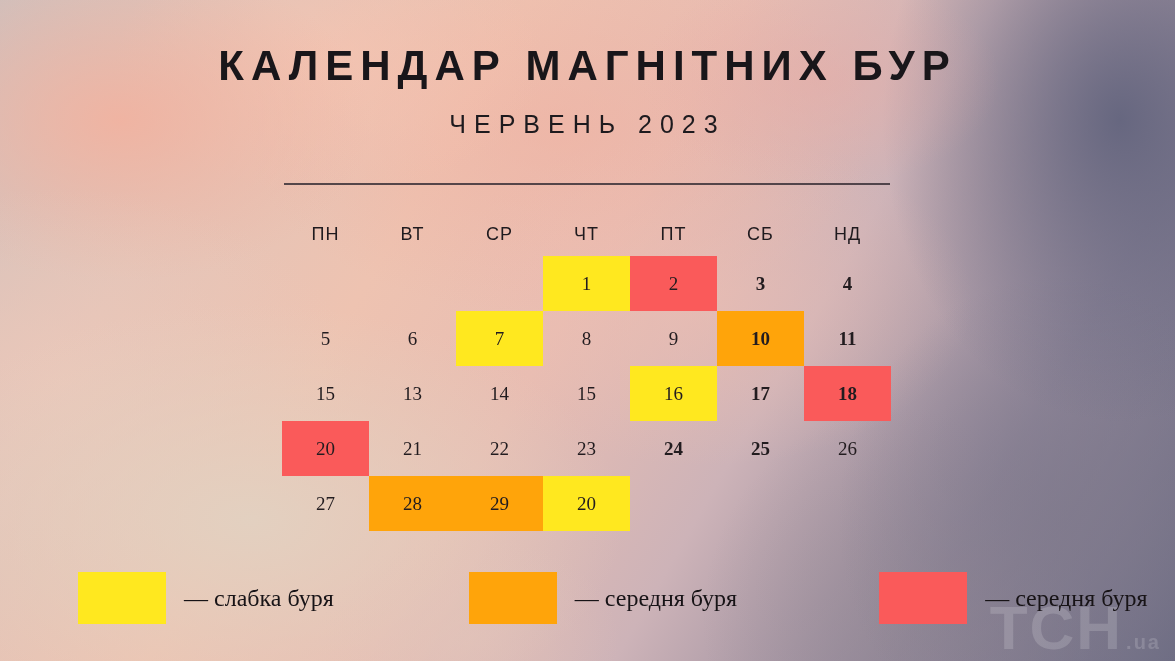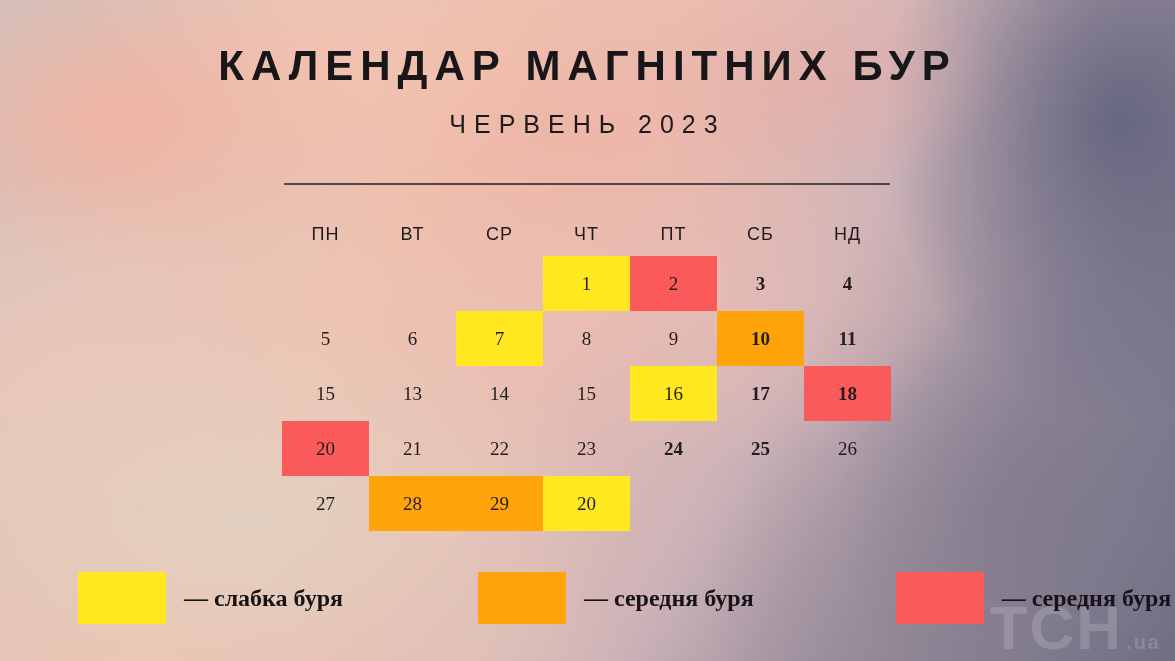--- a/index.html
+++ b/index.html
@@ -183,21 +183,21 @@
   .legend-item.i0 { margin-left: 78px; }
   .legend-item.i1 { margin-left: 135px; }
   .legend-item.i2 { margin-left: 142px; }
   .legend-swatch {
     width: 88px;
     height: 52px;
   }
   .legend-label {
     margin-left: 18px;
     font-family: "Liberation Serif", serif;
-    font-weight: bold;
+    font-weight: normal;
     font-size: 24px;
     color: #171316;
     white-space: nowrap;
   }
 </style>
 </head>
 <body>
 
 <div id="stage">
 

